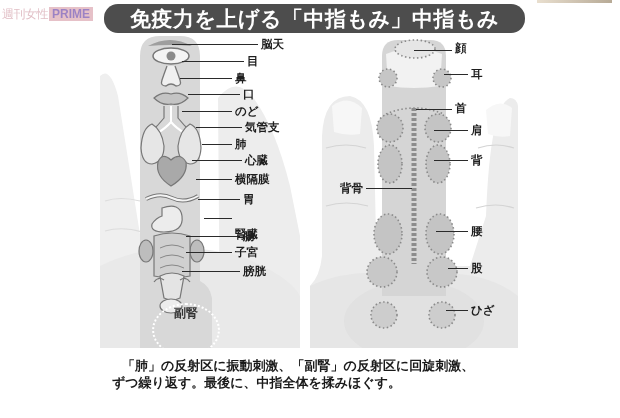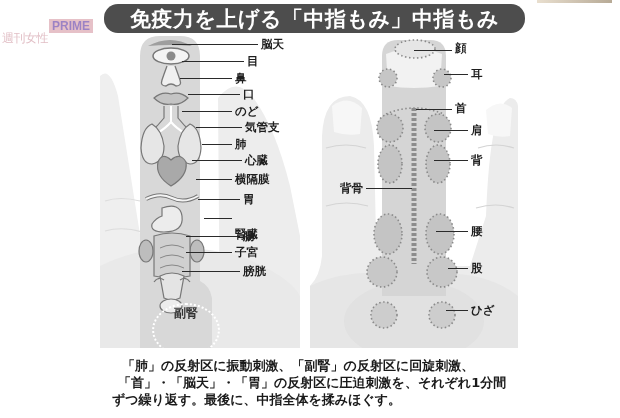--- a/index.html
+++ b/index.html
@@ -1,20 +1,20 @@
 <!DOCTYPE html>
 <html><head>
 <meta charset="utf-8">
 <style>
   * { box-sizing: border-box; margin: 0; padding: 0; }
   html, body { width: 620px; height: 418px; background: #ffffff; overflow: hidden; }
   body { position: relative; font-family: "DejaVu Sans", "Liberation Sans", sans-serif; color: #1a1a1a; }
 
   .watermark { position: absolute; left: 2px; top: 7px; font-size: 12px; line-height: 14px; display: flex; align-items: center; opacity: 0.55; }
-  .watermark .wm-text { color: #c98a96; letter-spacing: -0.5px; margin-top: 24px; }
+  .watermark .wm-text { color: #c98a96; letter-spacing: -0.5px; }
   .watermark .wm-badge { background: #d38f9c; color: #4c1d95; padding: 0 3px; margin-left: 1px; font-family: "Liberation Sans", sans-serif; font-weight: bold; font-size: 12px; }
 
   .topright-bar { position: absolute; left: 537px; top: 0; width: 75px; height: 3px; background: linear-gradient(to right, #e9dfcf, #b7aa96); }
 
   .title-pill { position: absolute; left: 104px; top: 4px; width: 421px; height: 29px; background: #4d4d4d; border-radius: 14px; color: #fff; font-weight: bold; font-size: 21px; display: flex; align-items: center; justify-content: center; letter-spacing: 0.5px; }
 
   .panel { position: absolute; top: 36px; height: 312px; overflow: hidden; }
   .panel-left { left: 100px; width: 200px; }
   .panel-right { left: 310px; width: 208px; }
   .panel svg { position: absolute; left: 0; top: 0; }
@@ -179,15 +179,14 @@
 <div class="label" style="left:455px;top:102px;">首</div>
 <div class="label" style="left:471px;top:124px;">肩</div>
 <div class="label" style="left:471px;top:154px;">背</div>
 <div class="label" style="left:340px;top:182px;">背骨</div>
 <div class="label" style="left:471px;top:225px;">腰</div>
 <div class="label" style="left:471px;top:262px;">股</div>
 <div class="label" style="left:471px;top:304px;">ひざ</div>
 
 <div class="caption">
   <div class="l1">「肺」の反射区に振動刺激、「副腎」の反射区に回旋刺激、</div>
-  <div class="l2">「首」・「脳天」・「胃」の反射区に圧迫刺激を、それぞれ1分間</div>
   <div class="l3">ずつ繰り返す。最後に、中指全体を揉みほぐす。</div>
 </div>
 
 </body></html>

